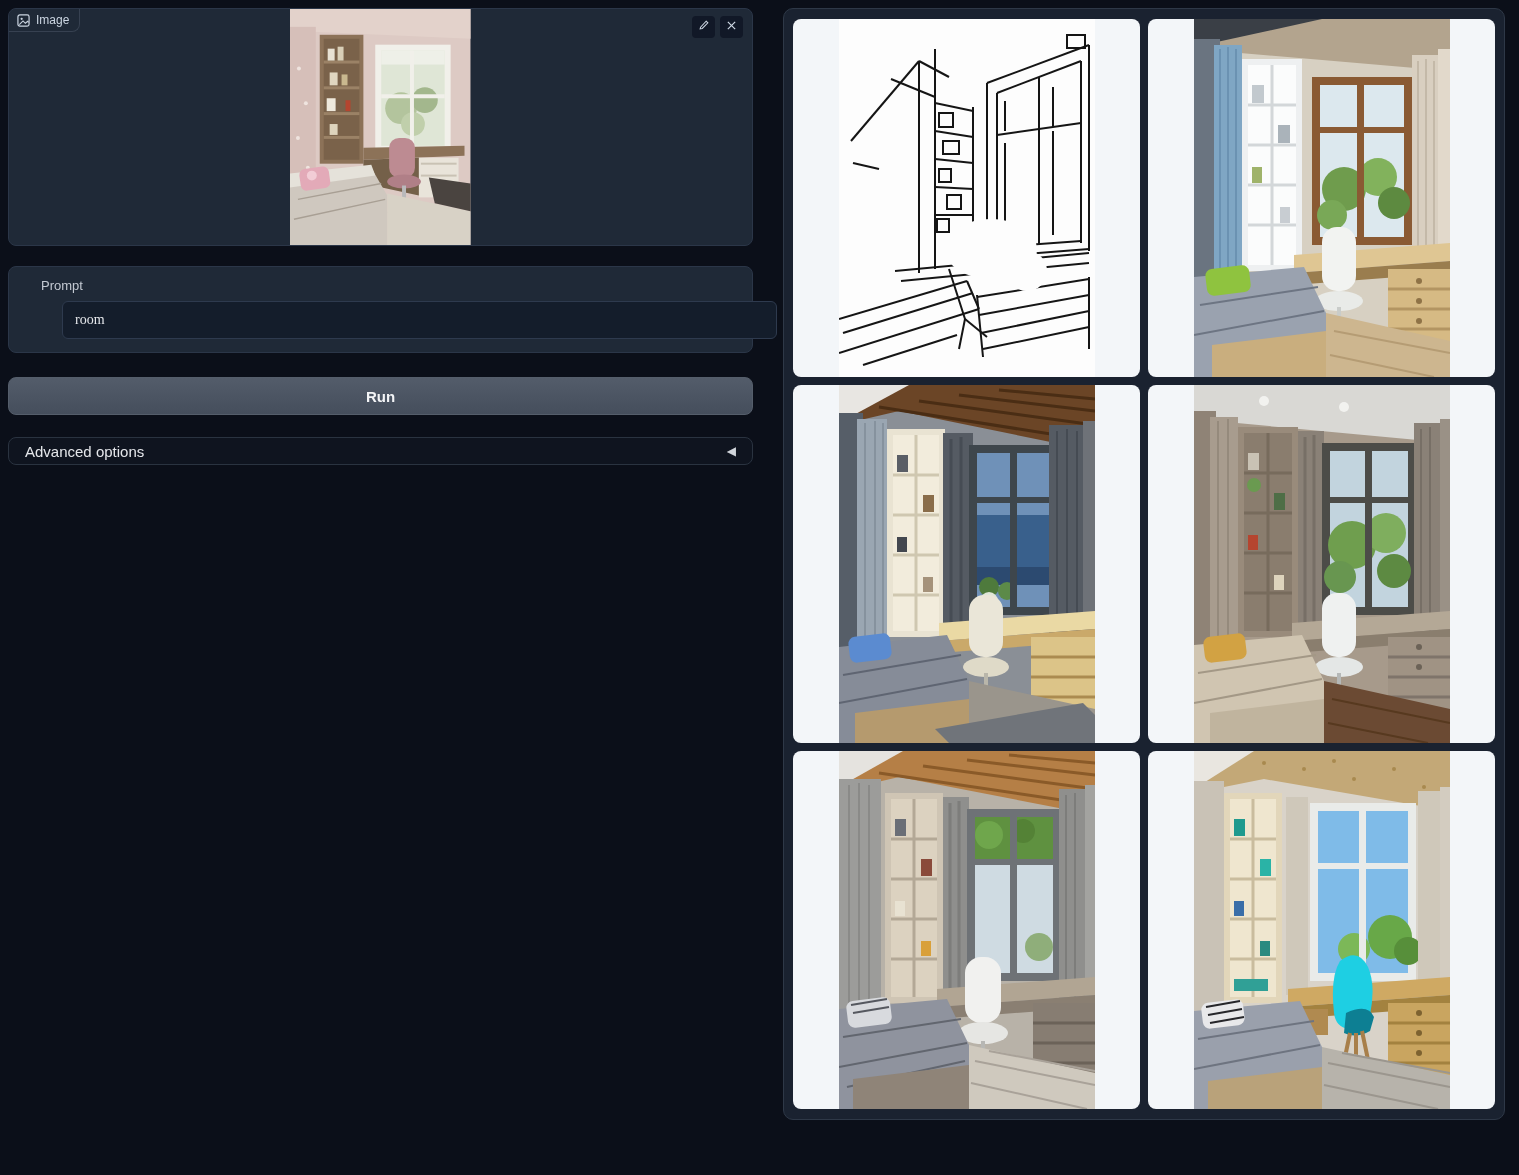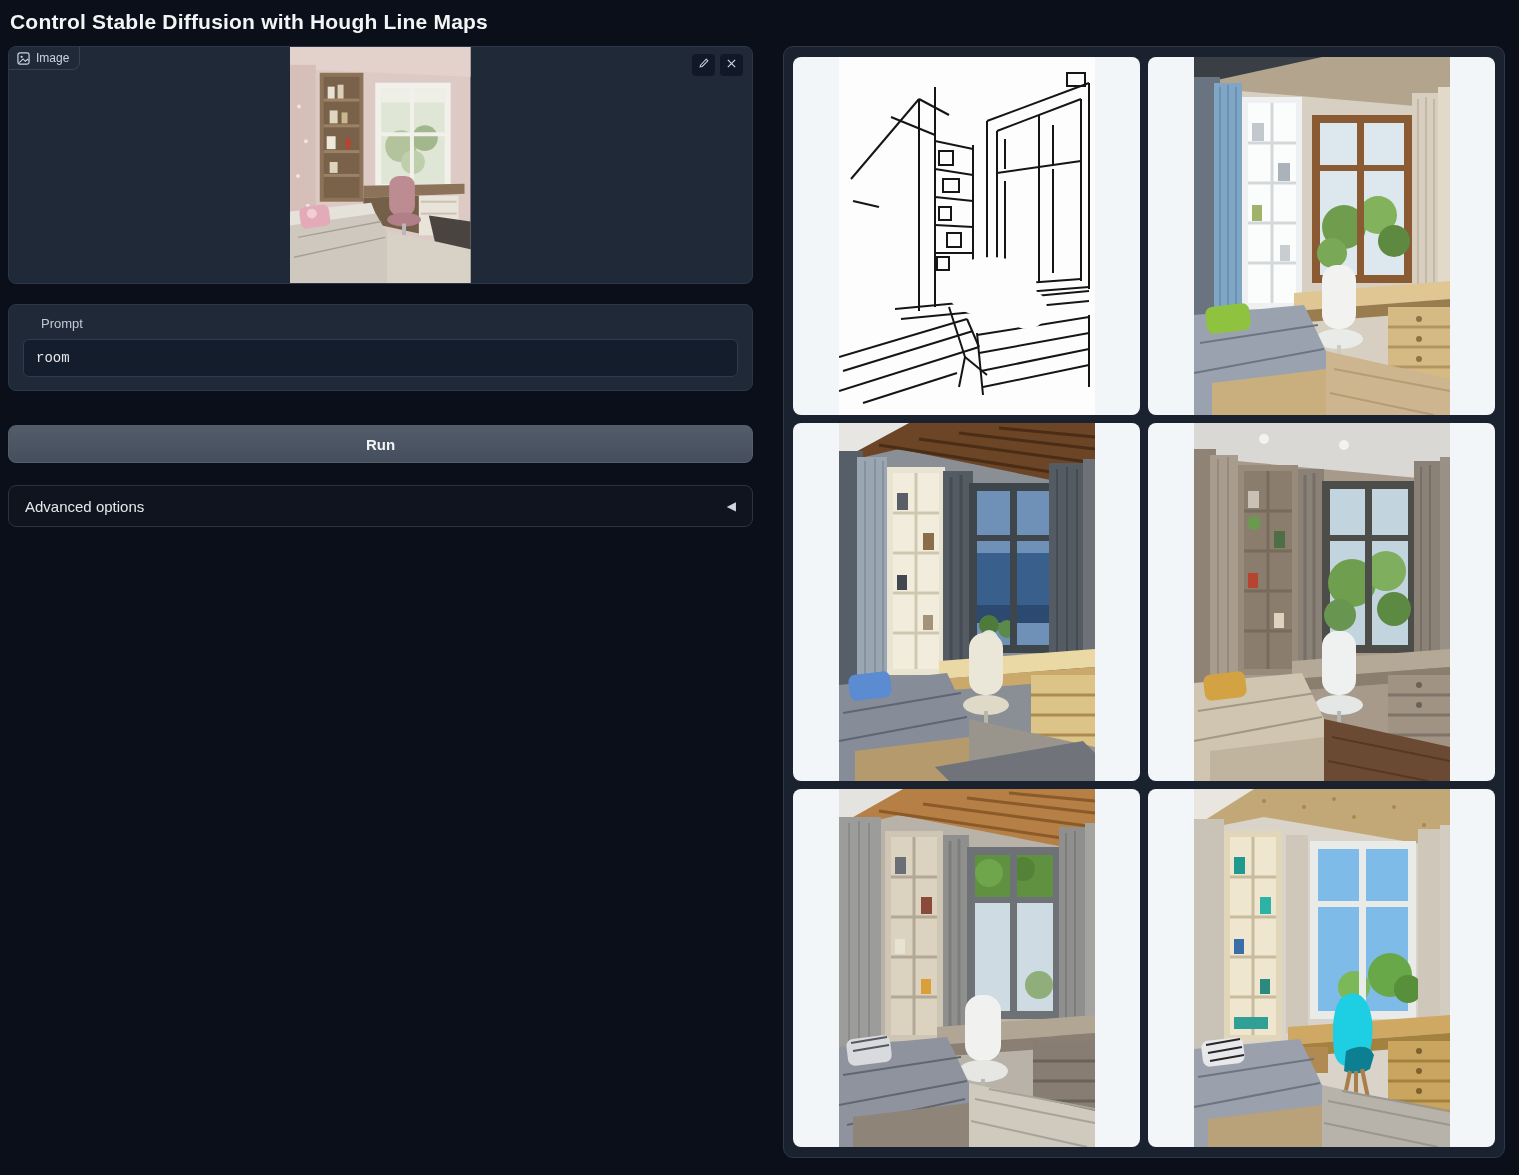--- a/index.html
+++ b/index.html
@@ -37,34 +37,34 @@
 
   
   .prompt-block {
     margin-top:20px; background:#1f2937; border:1px solid #2b3648;
     border-radius:8px; padding:11px 14px 13px;
   }
   .prompt-label { display:block; font-size:13px; color:#c3c9d2; margin:0 0 8px 18px; }
   .prompt-input {
     width:100%; height:38px; background:#141d2b; border:1px solid #2e3a4e;
     border-radius:6px; color:#e5e7eb; font-size:14px; padding:0 12px;
-    font-family:Liberation Mono, monospace; outline:none;
+    font-family:Liberation Serif, serif; outline:none;margin-left:39px;
   }
 
   
   .run-btn {
-    margin-top:34px; width:100%; height:38px; border:1px solid #555e6b;
+    margin-top:24px; width:100%; height:38px; border:1px solid #555e6b;
     border-radius:8px; background:linear-gradient(180deg,#535c6a,#454e5c);
     color:#f3f4f6; font-size:15px; font-weight:700; cursor:pointer;
     font-family:"Liberation Sans", sans-serif;
   }
 
   
   .accordion {
-    margin-top:22px; height:42px; background:#0f141f; border:1px solid #2a3340;
+    margin-top:22px; height:28px; background:#0f141f; border:1px solid #2a3340;
     border-radius:8px; display:flex; align-items:center; justify-content:space-between;
     padding:0 16px; cursor:pointer;
   }
   .accordion-label { font-size:15px; color:#e5e7eb; }
   .accordion-arrow { font-size:12px; color:#d1d5db; }
 
   
   .gallery {
     flex:1; background:#1a2230; border:1px solid #2e3847; border-radius:10px;
     padding:10px 9px; display:grid; grid-template-columns:repeat(2,1fr);
@@ -73,21 +73,20 @@
   .card {
     background:#f3f6f9; border-radius:8px; overflow:hidden;
     display:flex; justify-content:center; cursor:pointer; border:none; padding:0;
   }
   .card svg { height:100%; }
 </style>
 </head>
 <body>
 
 <div class="page">
-  <div class="title">Control Stable Diffusion with Hough Line Maps</div>
 
   <div class="layout">
     <div class="left-col">
 
       
       <div class="image-block">
         <div class="img-label-tab">
           <svg width="13" height="13" viewBox="0 0 14 14">
             <rect x="1" y="1" width="12" height="12" rx="2" fill="none" stroke="#cbd5e1" stroke-width="1.3"></rect>
             <circle cx="5" cy="5.2" r="1.2" fill="#cbd5e1"></circle>

